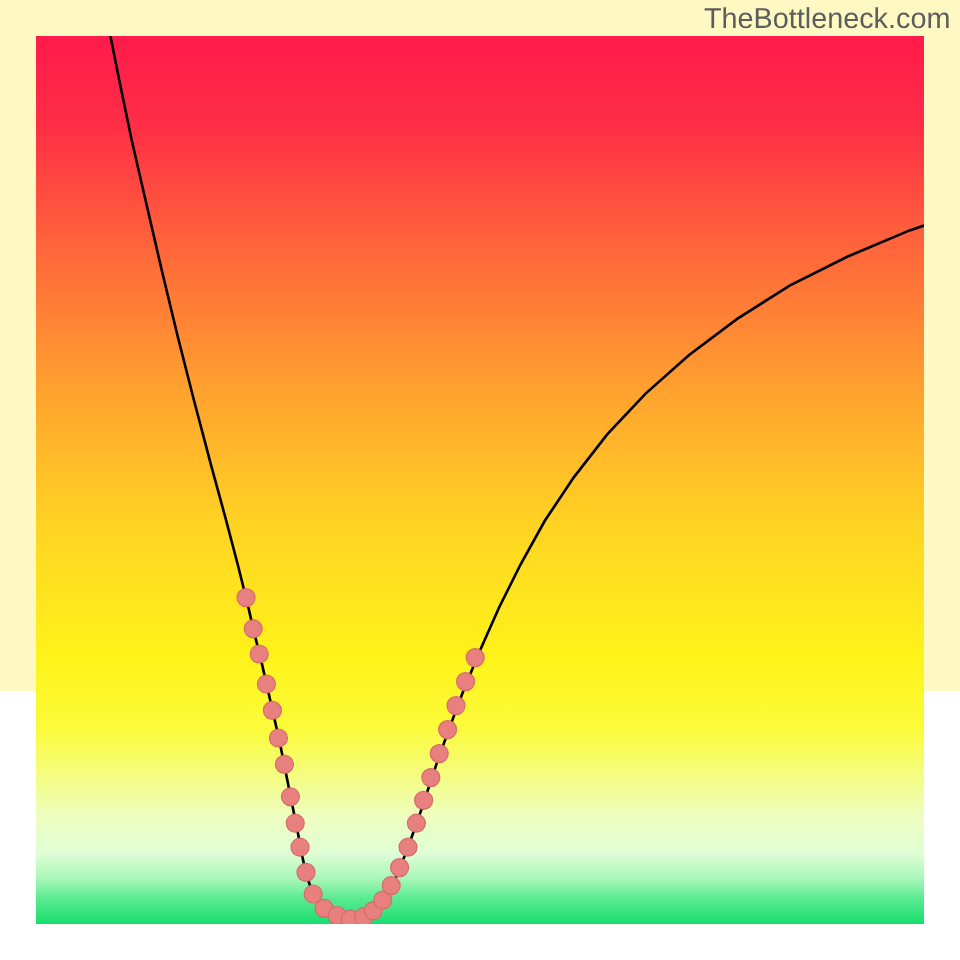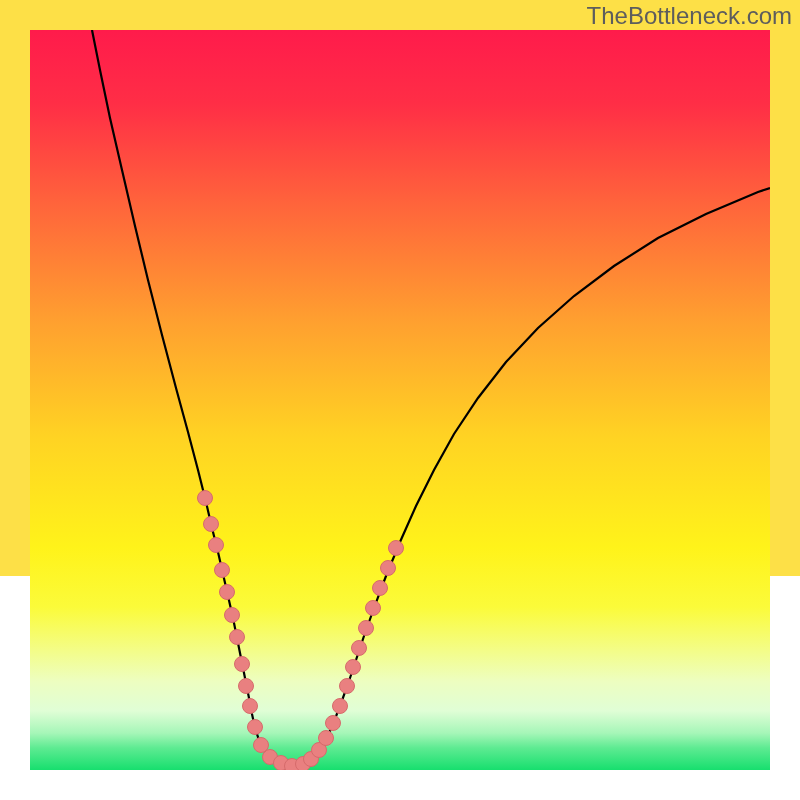--- a/index.html
+++ b/index.html
@@ -8,21 +8,21 @@
     width: 800px;
     height: 800px;
     overflow: hidden;
     background: #ffffff;
     font-family: Arial, Helvetica, sans-serif;
   }
   .frame {
     position: relative;
     width: 800px;
     height: 576px;
-    background: #fde047;
+    background: #fef9c3;
     box-sizing: border-box;
   }
   .watermark {
     position: absolute;
     top: 2px;
     right: 8px;
     color: #5d5d5d;
     font-size: 24px;
     font-weight: 500;
     font-family: Arial, sans-serif;

